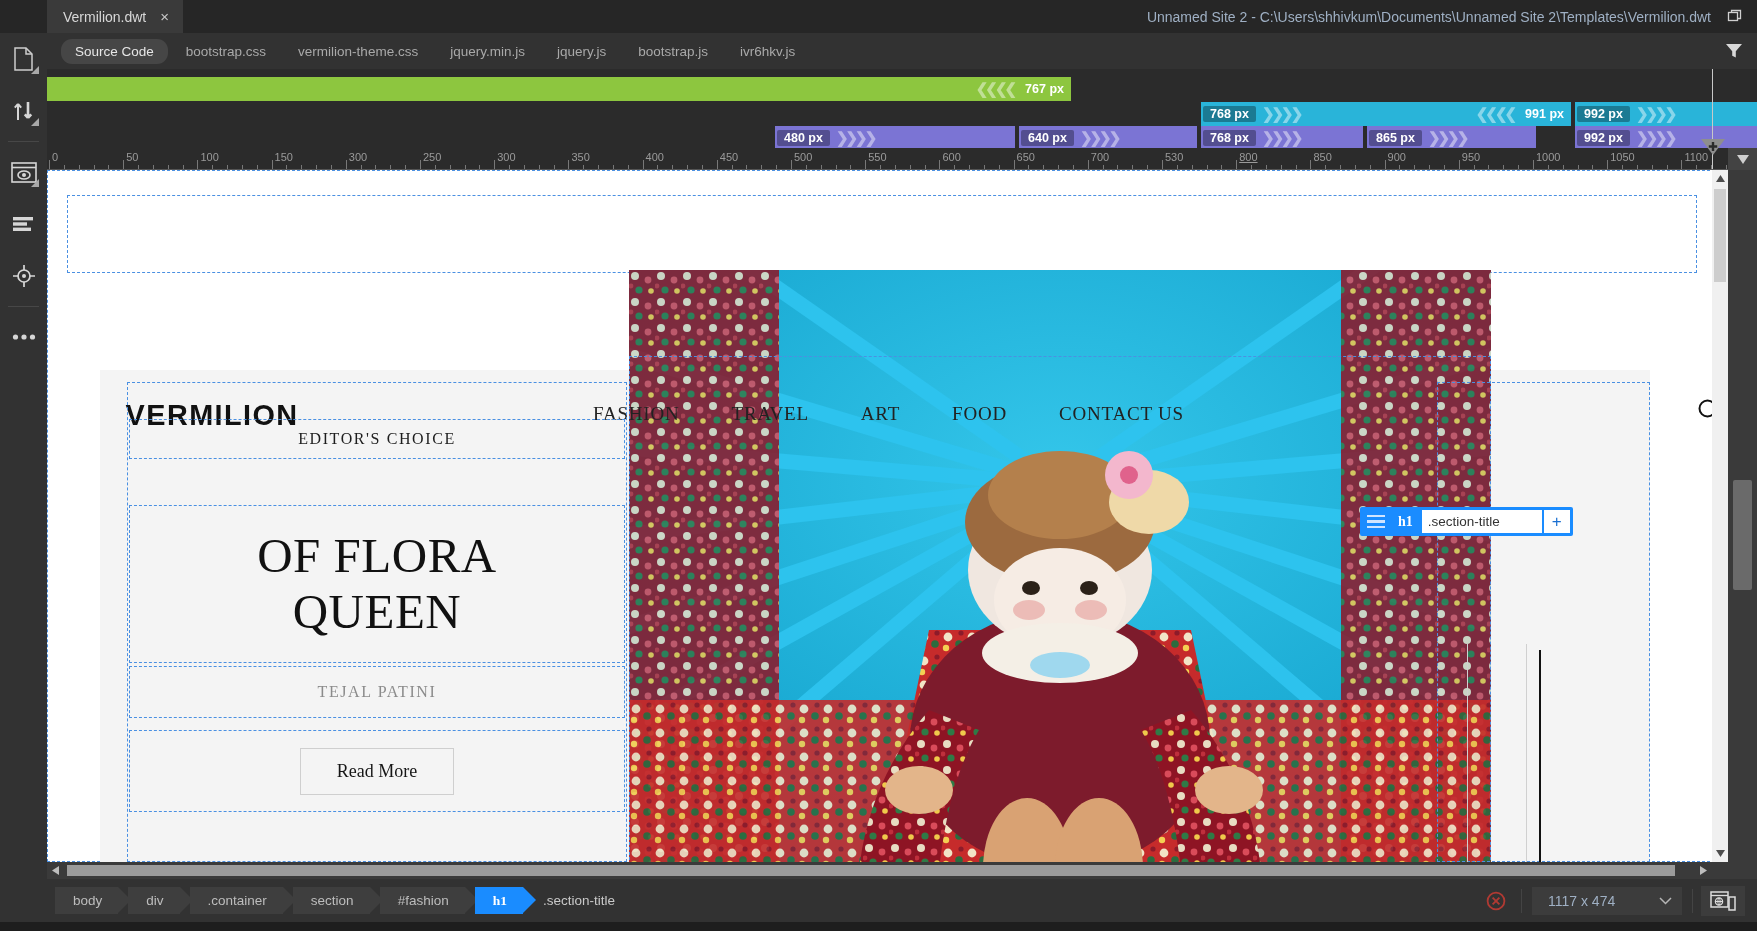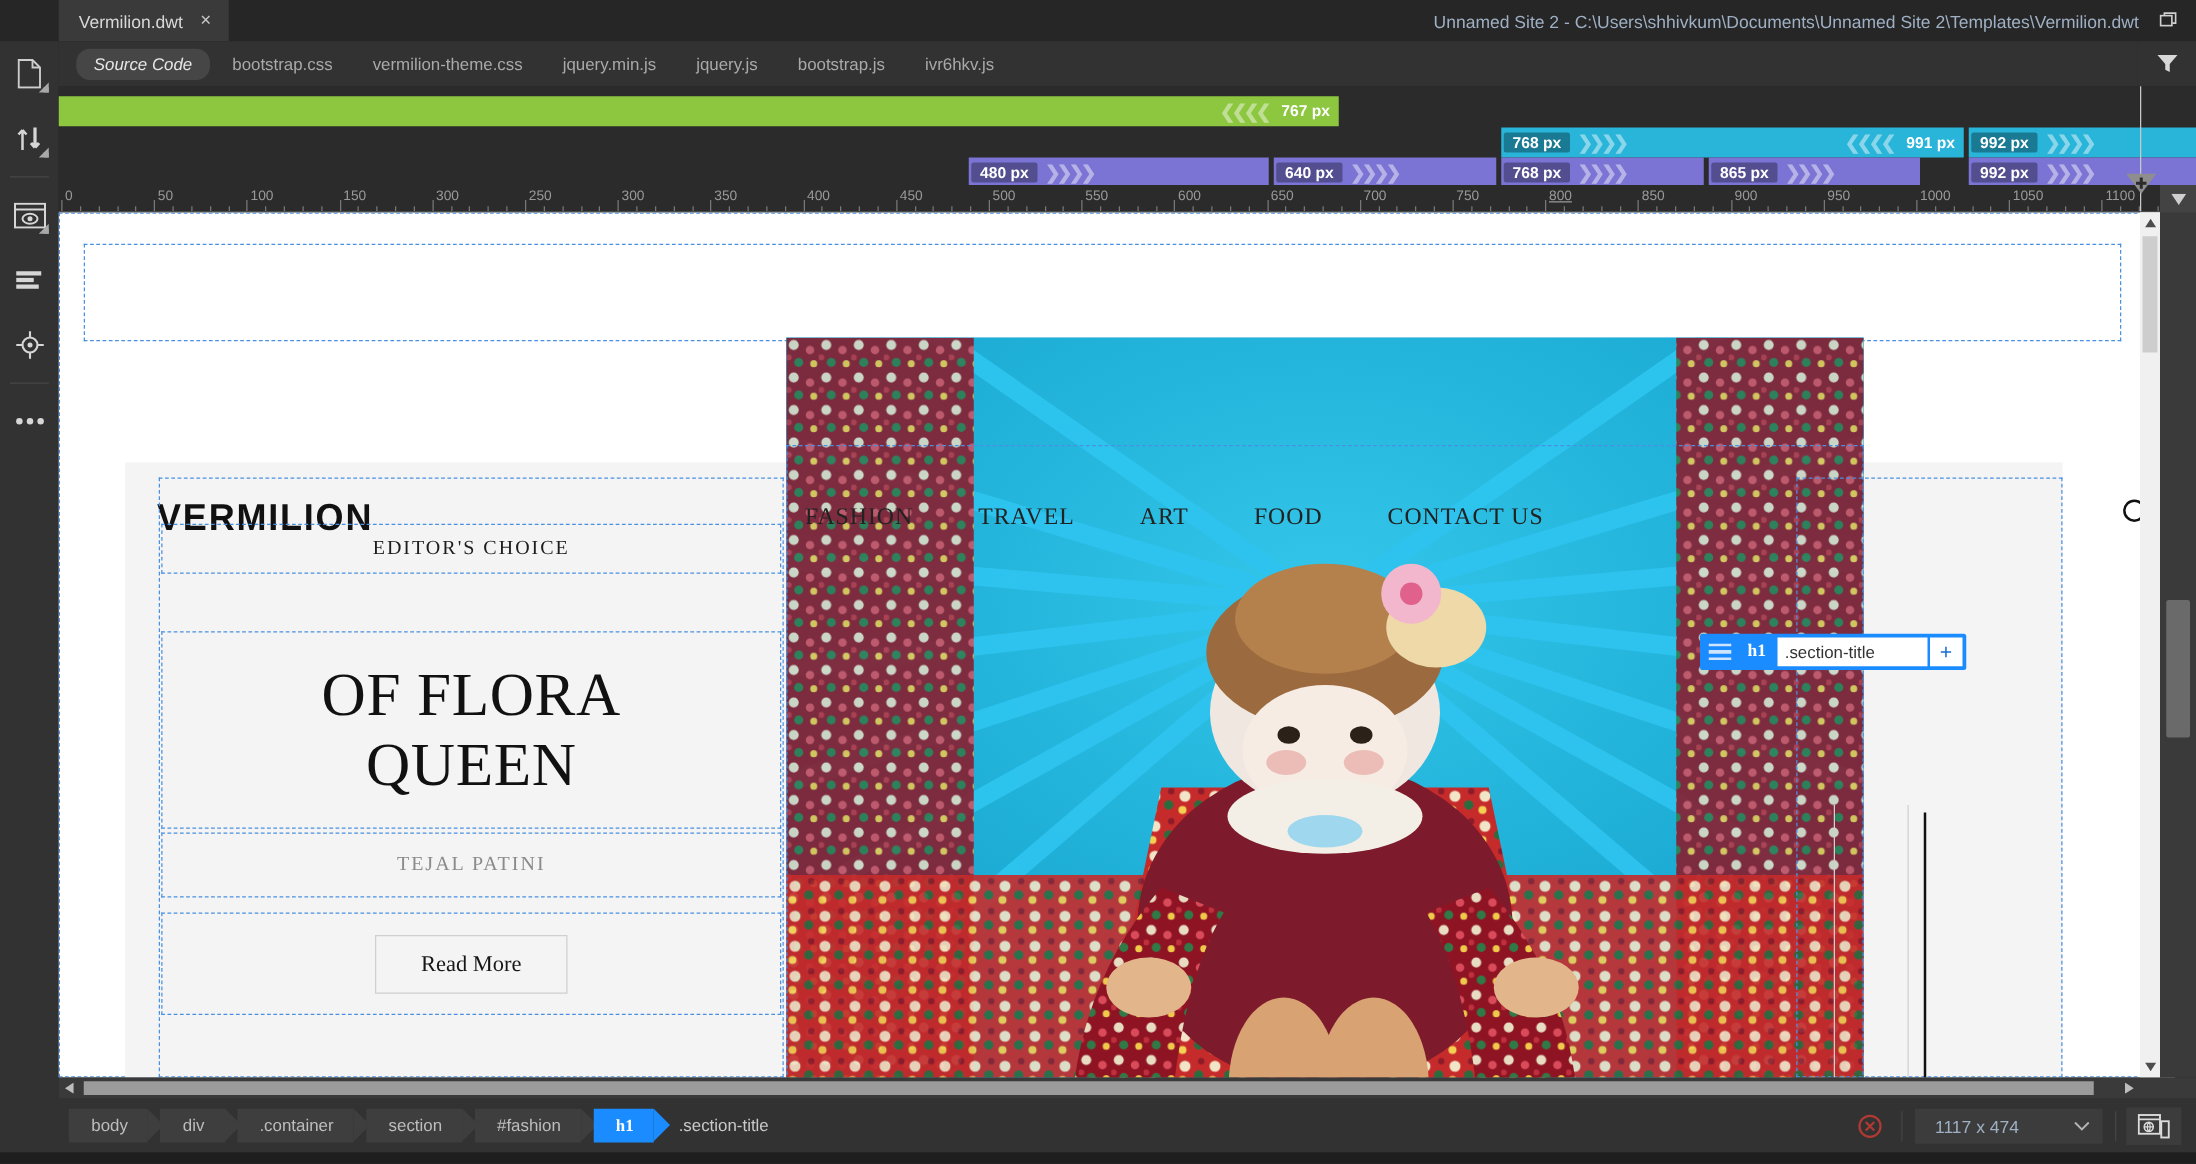--- a/index.html
+++ b/index.html
@@ -13,21 +13,21 @@
   .tab-label { color:#d8d8d8; font-size:14px; }
   .tab-close { color:#c8c8c8; font-size:15px; line-height:1; cursor:pointer; }
   .win-title { position:absolute; right:46px; top:0; height:33px; display:flex;
     align-items:center; color:#9fb0c4; font-size:14px; white-space:nowrap; }
   .restore-ico { position:absolute; right:14px; top:8px; width:16px; height:16px; cursor:pointer; }
 
   
   .relbar { position:absolute; left:47px; top:33px; width:1663px; height:36px;
     background:#323232; display:flex; align-items:center; padding-left:14px; gap:4px; }
   .relitem { font-size:13.5px; color:#a9a9a9; padding:5px 14px; border-radius:11px; cursor:pointer; white-space:nowrap; }
-  .relitem.active { background:#464646; color:#e6e6e6;font-style:italic; }
+  .relitem.active { background:#464646; color:#e6e6e6; }
   .filter-btn { position:absolute; right:0; top:33px; width:47px; height:36px;
     background:#323232; display:flex; align-items:center; justify-content:center; cursor:pointer; }
 
   
   .rail { position:absolute; left:0; top:33px; width:47px; height:868px; background:#323232; }
   .rail-ico { width:47px; height:52px; display:flex; align-items:center; justify-content:center;
     position:relative; cursor:pointer; }
   .rail-sep { width:31px; height:1px; background:#474747; margin:4px auto; }
   .corner { position:absolute; right:8px; bottom:11px; width:0; height:0;
     border-left:4px solid transparent; border-top:4px solid transparent; border-right:4px solid #a8a8a8; border-bottom:4px solid #a8a8a8; }
@@ -59,21 +59,21 @@
   .canvas { position:absolute; left:47px; top:170px; width:1693px; height:692px;
     background:#fff; overflow:hidden; }
   .canvas-outline { position:absolute; left:0; top:0; right:0; bottom:0;
     border:1px dashed #4a90e2; pointer-events:none; }
 
   .site-header { position:absolute; left:20px; top:25px; width:1630px; height:78px;
     border:1px dashed #4a90e2; display:flex; align-items:center; }
   .logo { position:absolute; left:75px; top:228px; font-size:30px; letter-spacing:1.5px;
     font-weight:bold; color:#111; font-family:"Liberation Sans", sans-serif;
     transform:scaleX(.96); }
-  .nav { position:absolute; left:571px; top:233px; display:flex; gap:0;text-align:right; }
+  .nav { position:absolute; left:520px; top:233px; display:flex; gap:0;text-align:right; }
   .nav a { font-family:"Liberation Serif", serif; font-size:19px; color:#222;
     letter-spacing:.8px; text-decoration:none; padding:0 26px; white-space:nowrap; cursor:pointer; }
   .search-ico { position:absolute; left:1650px; top:228px; cursor:pointer; }
 
   .content-band { position:absolute; left:53px; top:200px; width:1550px; height:492px; background:#f4f4f4; }
   .article { position:absolute; left:80px; top:212px; width:500px; height:480px;
     border:1px dashed #4a90e2; }
   .kicker { position:absolute; left:82px; top:249px; width:496px; height:40px;
     border:1px dashed #4a90e2; display:flex; align-items:center; justify-content:center;
     font-family:"Liberation Serif", serif; font-size:16px; letter-spacing:1.6px; color:#1d1d1d; }
@@ -372,21 +372,21 @@
     <div class="tick min" style="left: 996.28px;"></div>
     <div class="tick min" style="left: 1011.12px;"></div>
     <div class="tick min" style="left: 1025.96px;"></div>
     <div class="tick maj" style="left: 1040.8px;"></div>
     <div class="rlabel" style="left: 1040.8px;">700</div>
     <div class="tick min" style="left: 1055.64px;"></div>
     <div class="tick min" style="left: 1070.48px;"></div>
     <div class="tick min" style="left: 1085.32px;"></div>
     <div class="tick min" style="left: 1100.16px;"></div>
     <div class="tick maj" style="left: 1115px;"></div>
-    <div class="rlabel" style="left: 1115px;">750</div>
+    <div class="rlabel" style="left: 1115px;">530</div>
     <div class="tick min" style="left: 1129.84px;"></div>
     <div class="tick min" style="left: 1144.68px;"></div>
     <div class="tick min" style="left: 1159.52px;"></div>
     <div class="tick min" style="left: 1174.36px;"></div>
     <div class="tick maj" style="left: 1189.2px;"></div>
     <div class="rlabel" style="left: 1189.2px; text-decoration: underline;">800</div>
     <div class="tick min" style="left: 1204.04px;"></div>
     <div class="tick min" style="left: 1218.88px;"></div>
     <div class="tick min" style="left: 1233.72px;"></div>
     <div class="tick min" style="left: 1248.56px;"></div>

